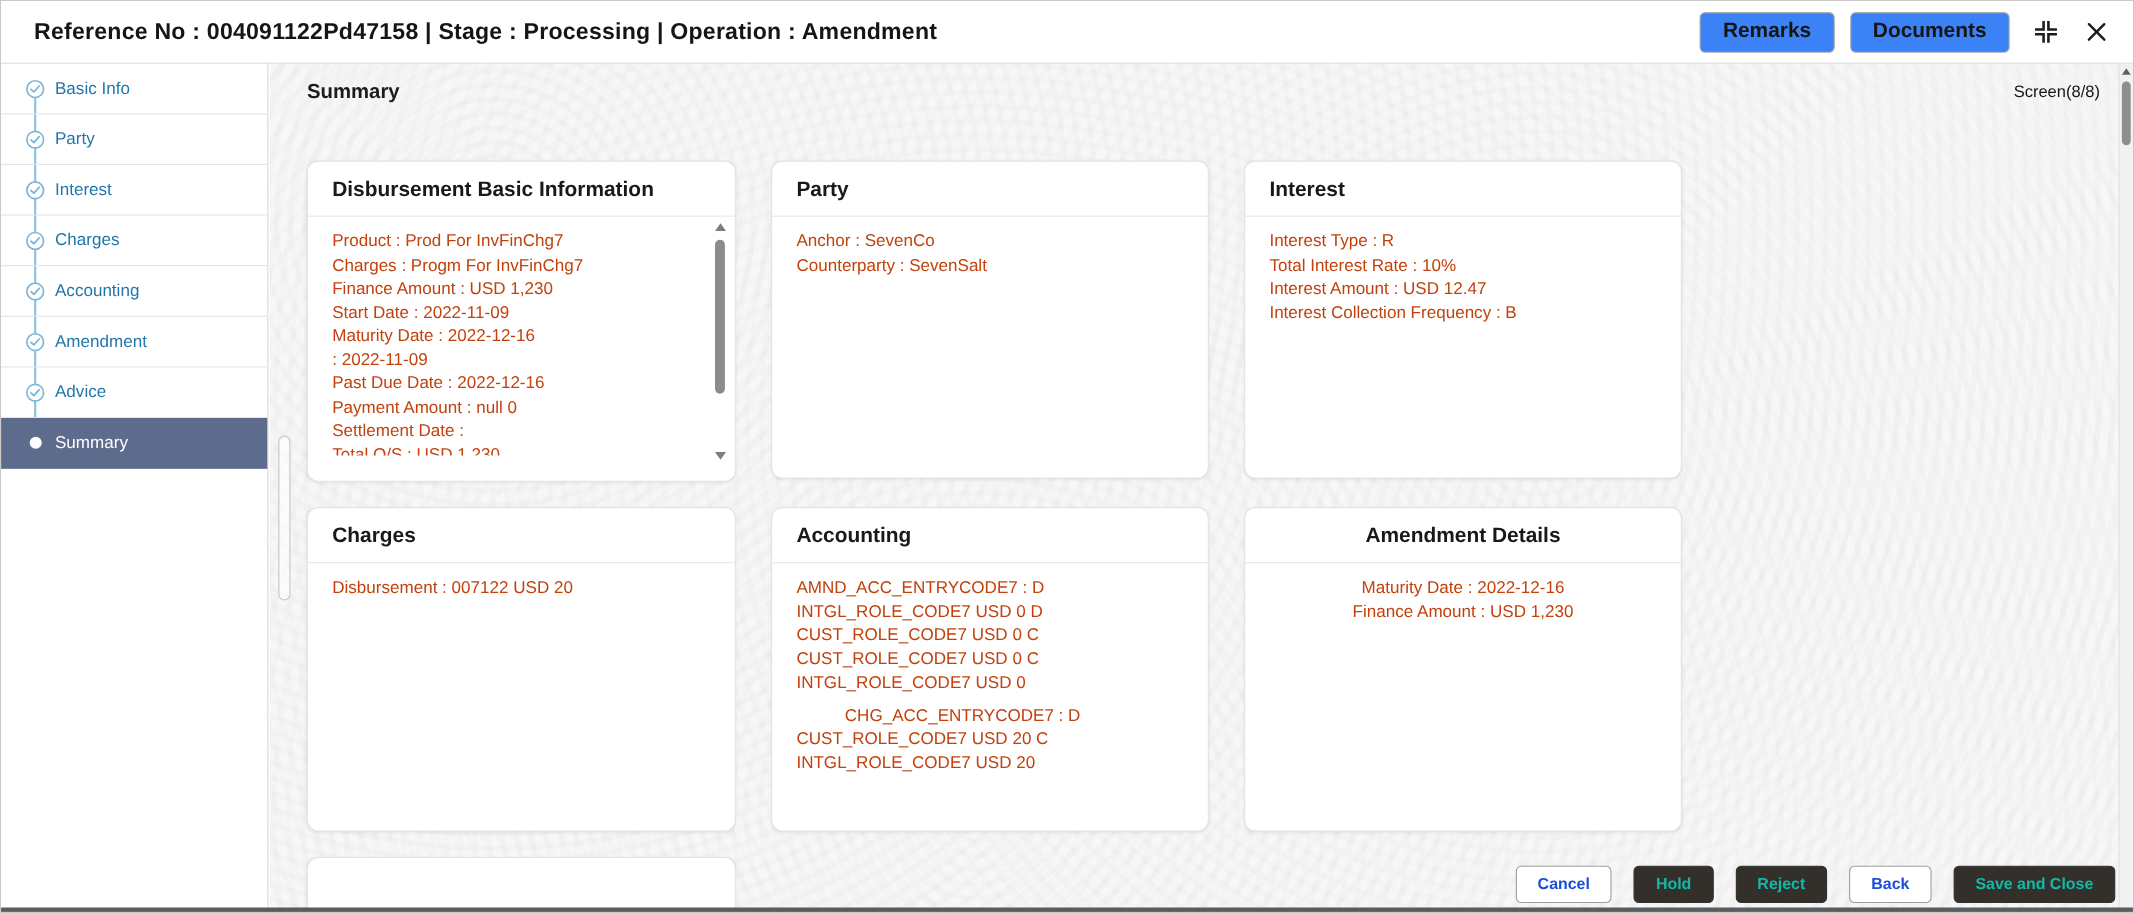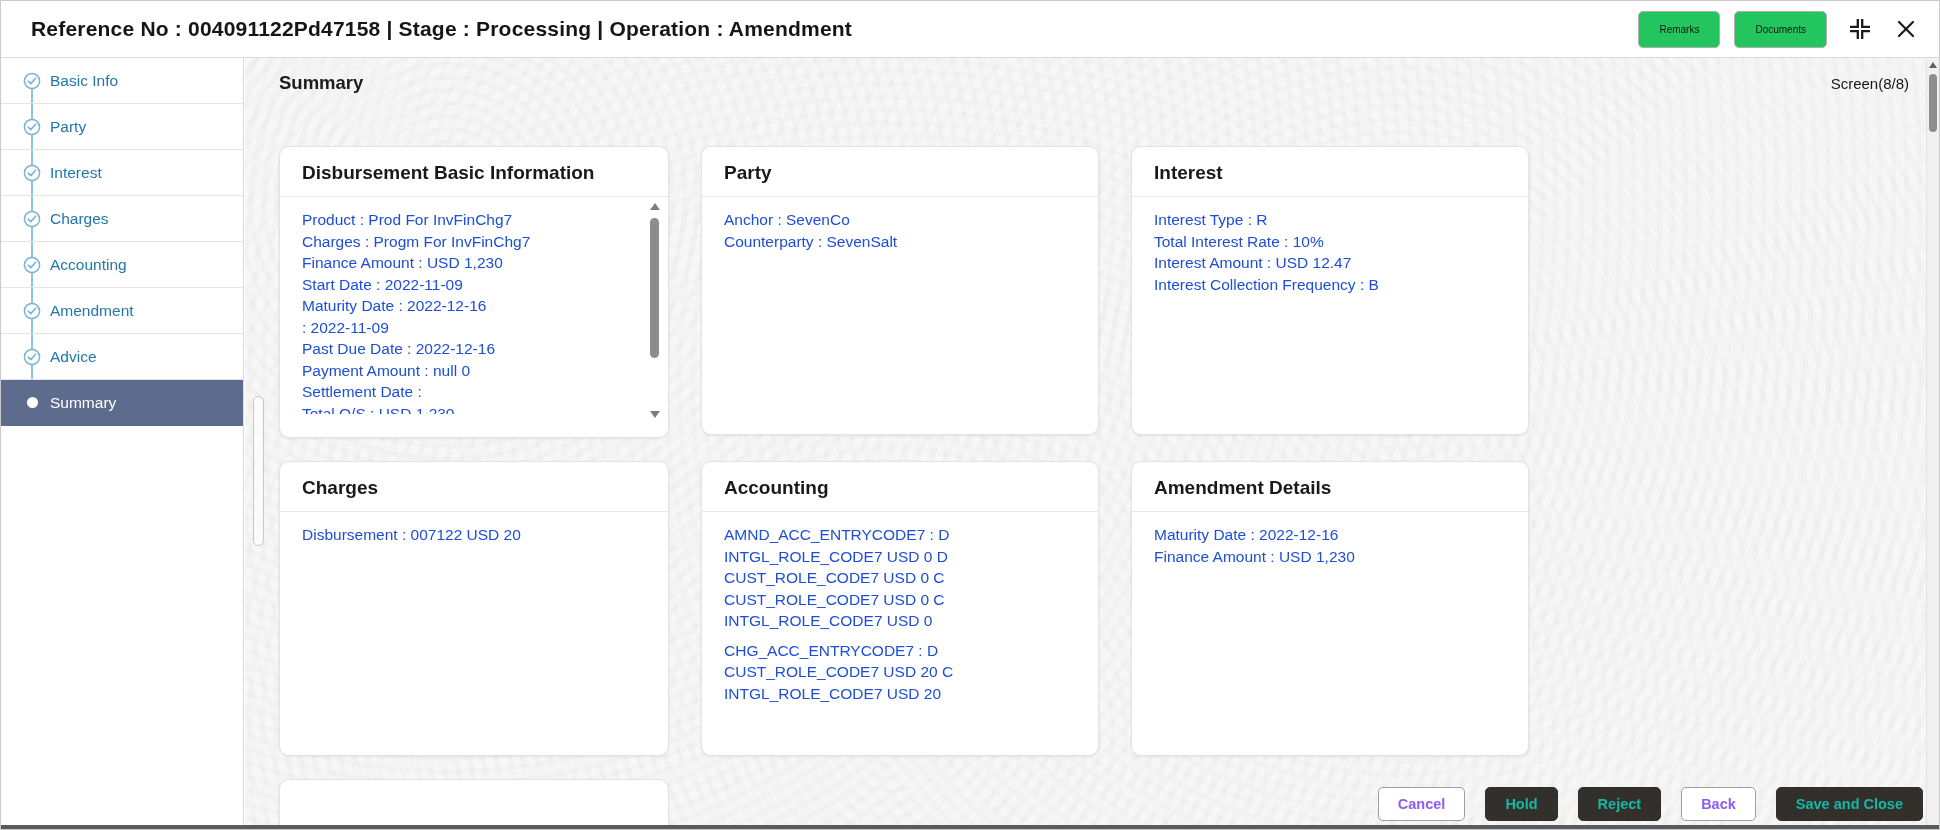--- a/index.html
+++ b/index.html
@@ -14,24 +14,24 @@
 
   
   .top-header {
     position:absolute; top:0; left:0; right:0; height:57px;
     background:#fff; border-bottom:1px solid #d9d9d9;
     display:flex; align-items:center; padding:0 20px 0 30px;
   }
   .top-title { font-size:21px; font-weight:bold; color:#161513; letter-spacing:.2px; }
   .top-actions { margin-left:auto; display:flex; align-items:center; gap:14px; }
   .hdr-btn {
-    height:37px; padding:0 20px; background:#22c55e;
+    height:37px; padding:0 20px; background:#3b82f6;
     border:1px solid #aeaeae; border-radius:5px;
     font-family:"Liberation Sans", sans-serif;
-    font-size:10px; font-weight:normal; color:#161513; cursor:pointer;
+    font-size:19px; font-weight:bold; color:#161513; cursor:pointer;
   }
   .hdr-icon { width:26px; height:26px; display:flex; align-items:center; justify-content:center; cursor:pointer; margin-left:6px; }
 
   
   .sidebar {
     position:absolute; top:57px; left:0; width:243px; bottom:0;
     background:#fff; border-right:1px solid #d9d9d9;
   }
   .step-line {
     position:absolute; left:30px; top:23px; width:2px; height:322px;
@@ -81,53 +81,53 @@
     box-shadow:0 1px 3px rgba(0,0,0,0.07);
   }
   .card::before {
     content:""; position:absolute; z-index:-1; left:12px; top:10px; right:-11px; bottom:-7px;
     background:#fcfcfc; border:1px solid #e9e9e9; border-radius:10px;
   }
   .card-title {
     padding:15px 22px 12px; font-size:19px; font-weight:bold; color:#191919;
     border-bottom:1px solid #e6e6e6;
   }
-  .card-body { position:relative; padding:12px 22px; font-size:15.5px; color:#1d4ed8; line-height:21.5px; overflow:hidden; }
+  .card-body { position:relative; padding:12px 22px; font-size:15.5px; color:#c2410c; line-height:21.5px; overflow:hidden; }
   .card-line { white-space:nowrap; }
   .line-clipped { height:11px; overflow:hidden; }
-  .group-gap { margin-top:8px; }
+  .group-gap { margin-top:8px;margin-left:44px; }
 
   
   .card-scrollbar { position:absolute; right:7px; top:6px; bottom:8px; width:12px; }
   .card-scrollbar .arr-up {
     position:absolute; top:0; left:1px; width:0; height:0;
     border-left:5px solid transparent; border-right:5px solid transparent; border-bottom:7px solid #7d7d7d;
   }
   .card-scrollbar .arr-down {
     position:absolute; bottom:0; left:1px; width:0; height:0;
     border-left:5px solid transparent; border-right:5px solid transparent; border-top:7px solid #7d7d7d;
   }
   .card-scrollbar .sb-thumb { position:absolute; top:15px; left:1px; width:9px; height:140px; background:#8c8c8c; border-radius:5px; }
 
   
   .card-disb   { left:34px;  top:88px;  width:390px; height:292px; }
   .card-party  { left:456px; top:88px;  width:398px; height:289px; }
   .card-int    { left:886px; top:88px;  width:398px; height:289px; }
   .card-chg    { left:34px;  top:403px; width:390px; height:295px; }
   .card-acc    { left:456px; top:403px; width:398px; height:295px; }
-  .card-amnd   { left:886px; top:403px; width:398px; height:295px; }
+  .card-amnd   { left:886px; top:403px; width:398px; height:295px;text-align:center; }
   .card-partial{ left:34px;  top:721px; width:390px; height:60px; }
 
   
   .footer-bar { position:absolute; right:16px; bottom:8px; display:flex; gap:20px; align-items:center; }
   .btn {
     height:34px; padding:0 19px; border-radius:5px; font-family:"Liberation Sans", sans-serif;
     font-size:14.5px; font-weight:bold; cursor:pointer;
   }
-  .btn.outline { background:#fff; border:1px solid #9e9e9e; color:#8b5cf6; }
+  .btn.outline { background:#fff; border:1px solid #9e9e9e; color:#1d4ed8; }
   .btn.solid   { background:#33302c; border:1px solid #33302c; color:#14b8a6; }
 
   .bottom-edge { position:absolute; left:0; right:0; bottom:0; height:4px; background:#5a5b5e; }
 </style>
 </head>
 <body>
 
 <div class="top-header">
   <div class="top-title">Reference No : 004091122Pd47158 | Stage : Processing | Operation : Amendment</div>
   <div class="top-actions">

